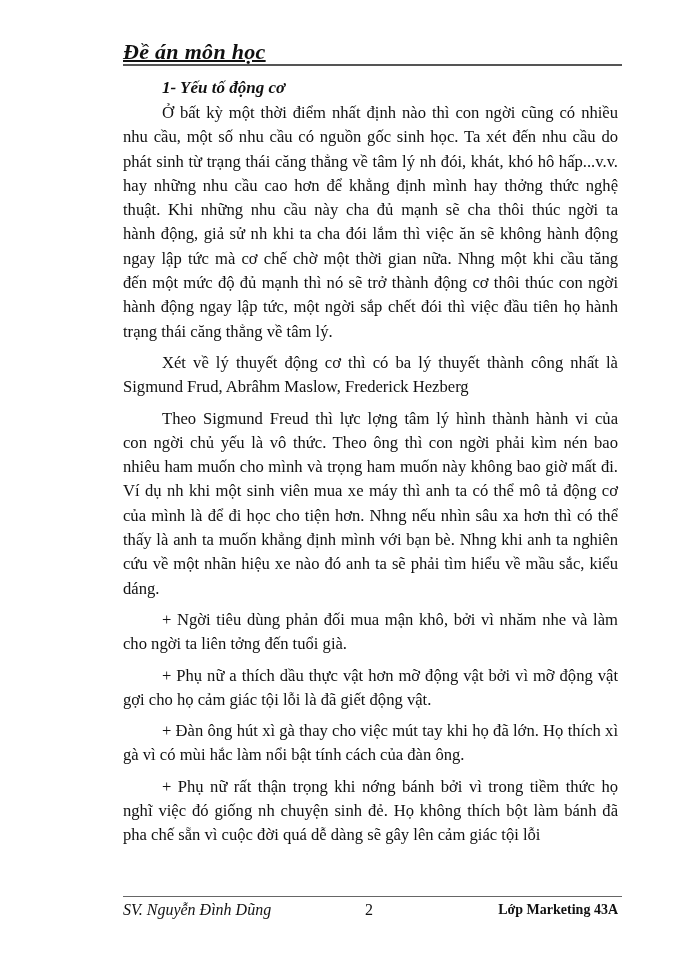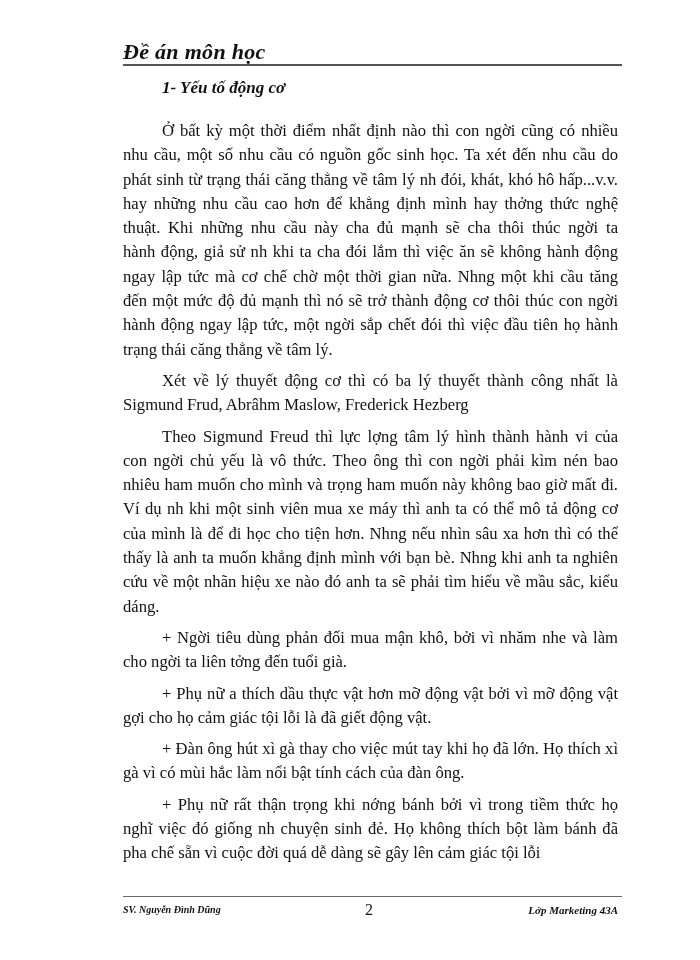--- a/index.html
+++ b/index.html
@@ -31,34 +31,35 @@
     }
     .header-title {
       position: absolute;
       left: 0;
       bottom: -1px;
       font-family: "Liberation Serif", "DejaVu Serif", serif;
       font-style: italic;
       font-weight: bold;
       font-size: 22px;
       letter-spacing: 0.3px;
+      text-decoration: underline;
       text-decoration-thickness: 2px;
       color: #111;
       line-height: 26px;
     }
     .content {
       position: absolute;
       left: 123px;
       top: 76px;
       width: 495px;
       font-size: 16.6px;
       line-height: 24.3px;
     }
     .section-heading {
-      margin: 0 0 19px 39px;
+      margin: 0 0 1px 39px;
       font-style: italic;
       font-weight: bold;
       font-size: 17px;
       line-height: 24px;
     }
     .para {
       margin: 0 0 7px 0;
       text-align: justify;
     }
     .para .line {
@@ -84,32 +85,31 @@
     }
     .footer-left, .footer-center, .footer-right {
       position: absolute;
       top: 4px;
       line-height: 18px;
       color: #111;
     }
     .footer-left {
       left: 0;
       font-style: italic;
-      font-weight: bold;
-      font-size: 10px;
+      font-weight: normal;
+      font-size: 16px;
     }
     .footer-center {
       left: 242px;
       font-size: 16px;
     }
     .footer-right {
       right: 4px;
-      font-style: italic;
       font-weight: bold;
-      font-size: 11px;
+      font-size: 14px;
     }
   </style>
 </head>
 <body>
 
 <div class="page">
 
   <div class="header">
     <span class="header-title">Đề án môn học</span>
   </div>

